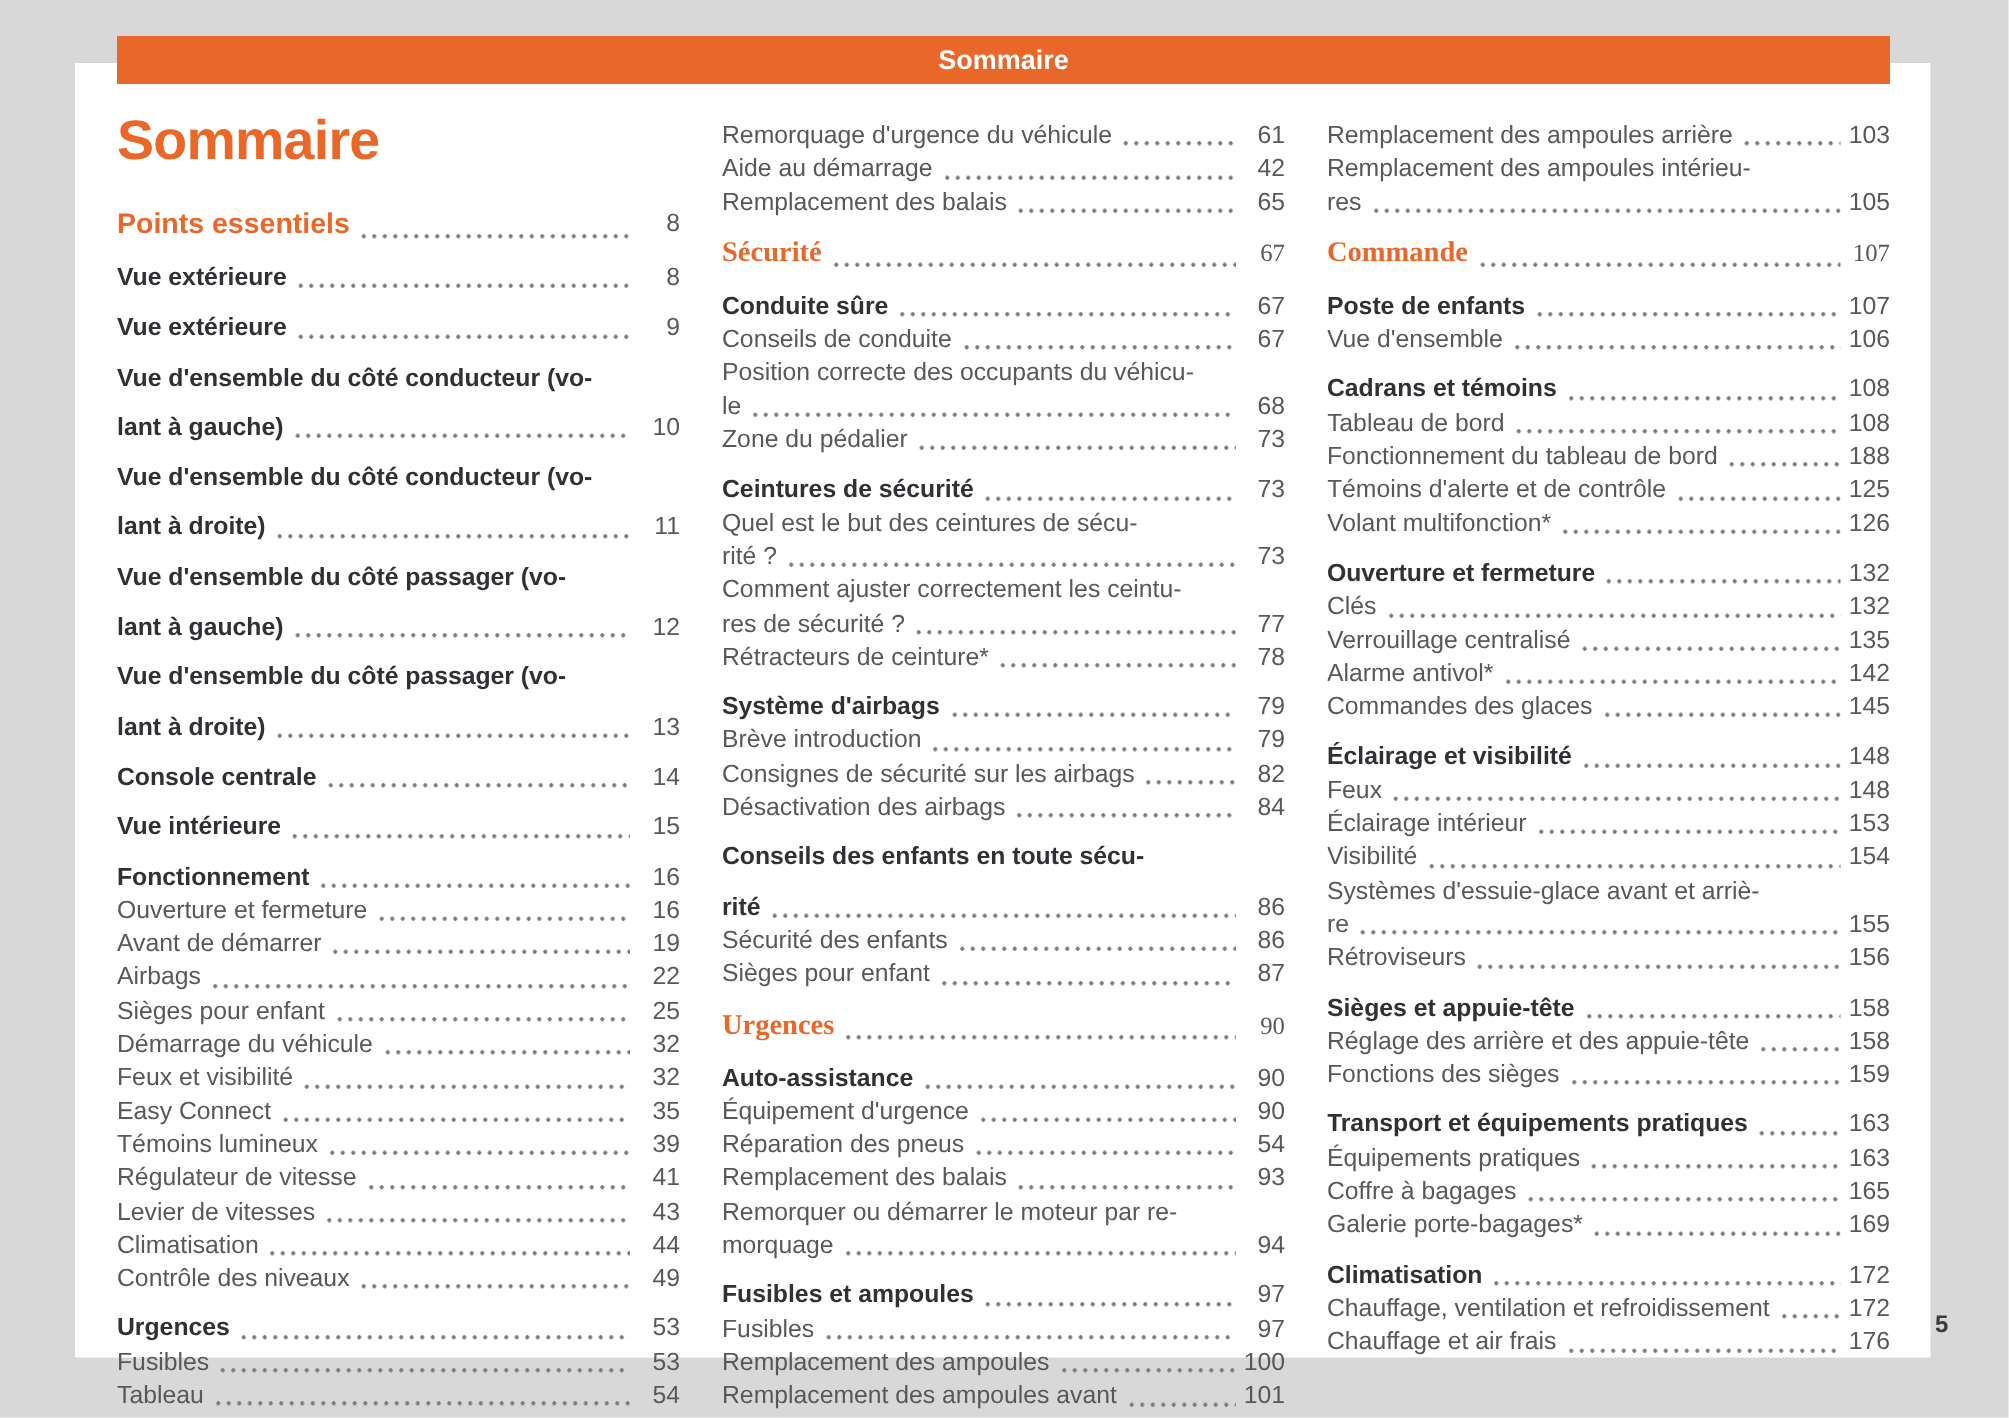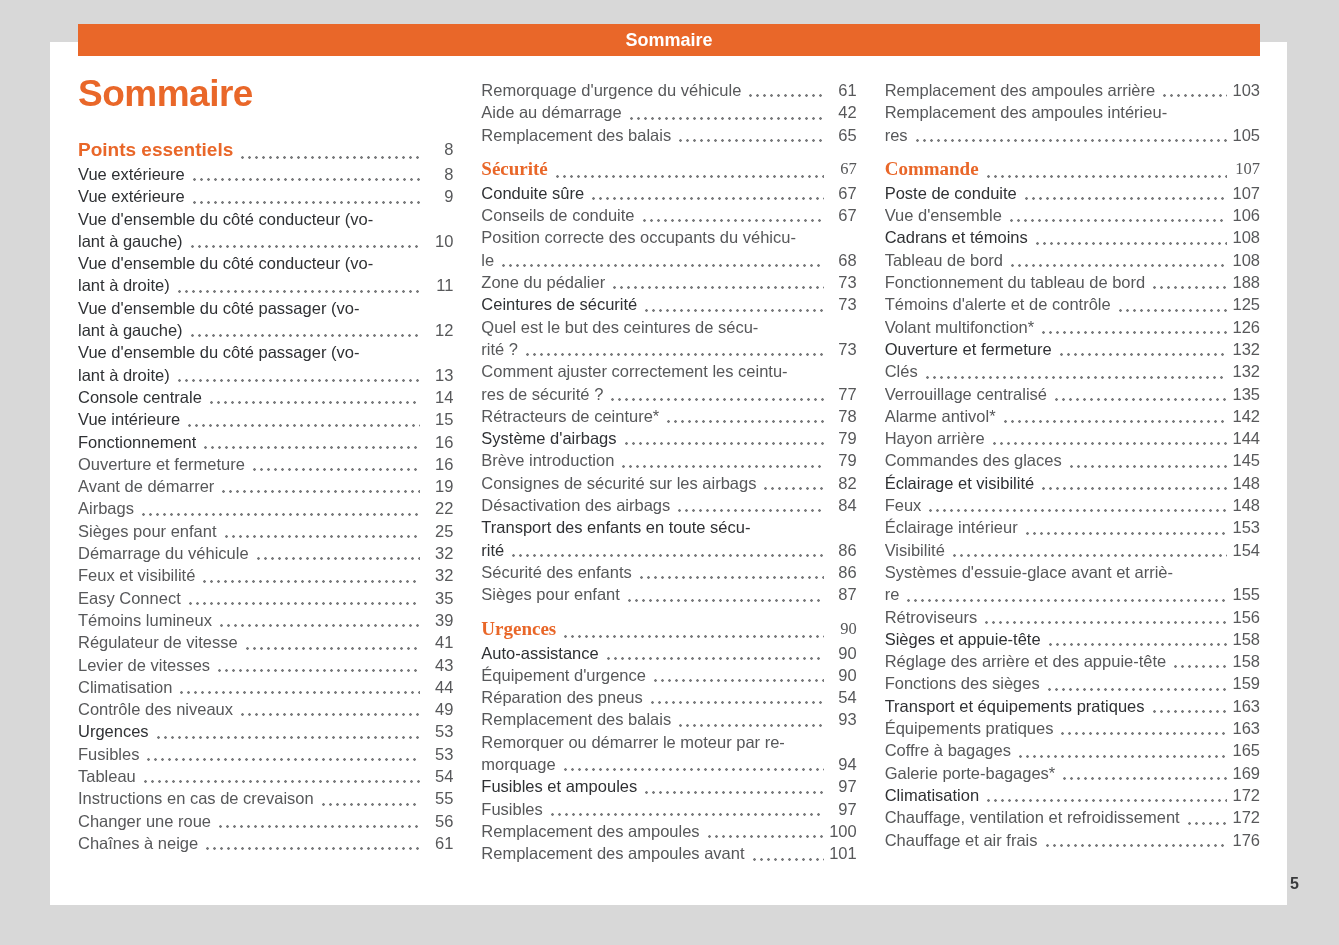--- a/index.html
+++ b/index.html
@@ -41,21 +41,21 @@
   }
   .entry { }
   .entry.gap { margin-top:9px;font-family:Liberation Serif, serif; }
   .line {
     display:flex; align-items:flex-end;
     line-height:22.3px; font-size:16.5px;
     color:var(--txt);
     overflow:hidden;
   }
   .label { white-space:nowrap; flex:0 1 auto; overflow:hidden; }
-  .entry.bold .label { font-weight:normal; color:var(--bold-txt); }
+  .entry.bold .label { font-weight:bold; color:var(--bold-txt);margin-top:11px; }
   .entry.section .line { line-height:27px; }
   .entry.section .label {
     font-weight:bold; color:var(--accent); font-size:19px;
   }
   .leader {
     flex:1 0 14px;
     height:3px;
     align-self:flex-end;
     margin:0 3px 4px 6px;
     background-image:radial-gradient(circle, var(--dots) 1.2px, rgba(0,0,0,0) 1.5px);
@@ -410,21 +410,21 @@
         </div>
         <div class="entry normal">
           <div class="line">
             <span class="label">Désactivation des airbags</span>
             <span class="leader"></span>
             <span class="num">84</span>
           </div>
         </div>
         <div class="entry bold">
           <div class="line">
-            <span class="label">Transport des enfants en toute sécu-</span>
+            <span class="label">Conseils des enfants en toute sécu-</span>
           </div>
           <div class="line">
             <span class="label">rité</span>
             <span class="leader"></span>
             <span class="num">86</span>
           </div>
         </div>
         <div class="entry normal">
           <div class="line">
             <span class="label">Sécurité des enfants</span>
@@ -533,21 +533,21 @@
         </div>
         <div class="entry section gap">
           <div class="line">
             <span class="label">Commande</span>
             <span class="leader"></span>
             <span class="num">107</span>
           </div>
         </div>
         <div class="entry bold">
           <div class="line">
-            <span class="label">Poste de conduite</span>
+            <span class="label">Poste de enfants</span>
             <span class="leader"></span>
             <span class="num">107</span>
           </div>
         </div>
         <div class="entry normal">
           <div class="line">
             <span class="label">Vue d'ensemble</span>
             <span class="leader"></span>
             <span class="num">106</span>
           </div>
@@ -606,27 +606,20 @@
             <span class="label">Verrouillage centralisé</span>
             <span class="leader"></span>
             <span class="num">135</span>
           </div>
         </div>
         <div class="entry normal">
           <div class="line">
             <span class="label">Alarme antivol*</span>
             <span class="leader"></span>
             <span class="num">142</span>
-          </div>
-        </div>
-        <div class="entry normal">
-          <div class="line">
-            <span class="label">Hayon arrière</span>
-            <span class="leader"></span>
-            <span class="num">144</span>
           </div>
         </div>
         <div class="entry normal">
           <div class="line">
             <span class="label">Commandes des glaces</span>
             <span class="leader"></span>
             <span class="num">145</span>
           </div>
         </div>
         <div class="entry bold">

